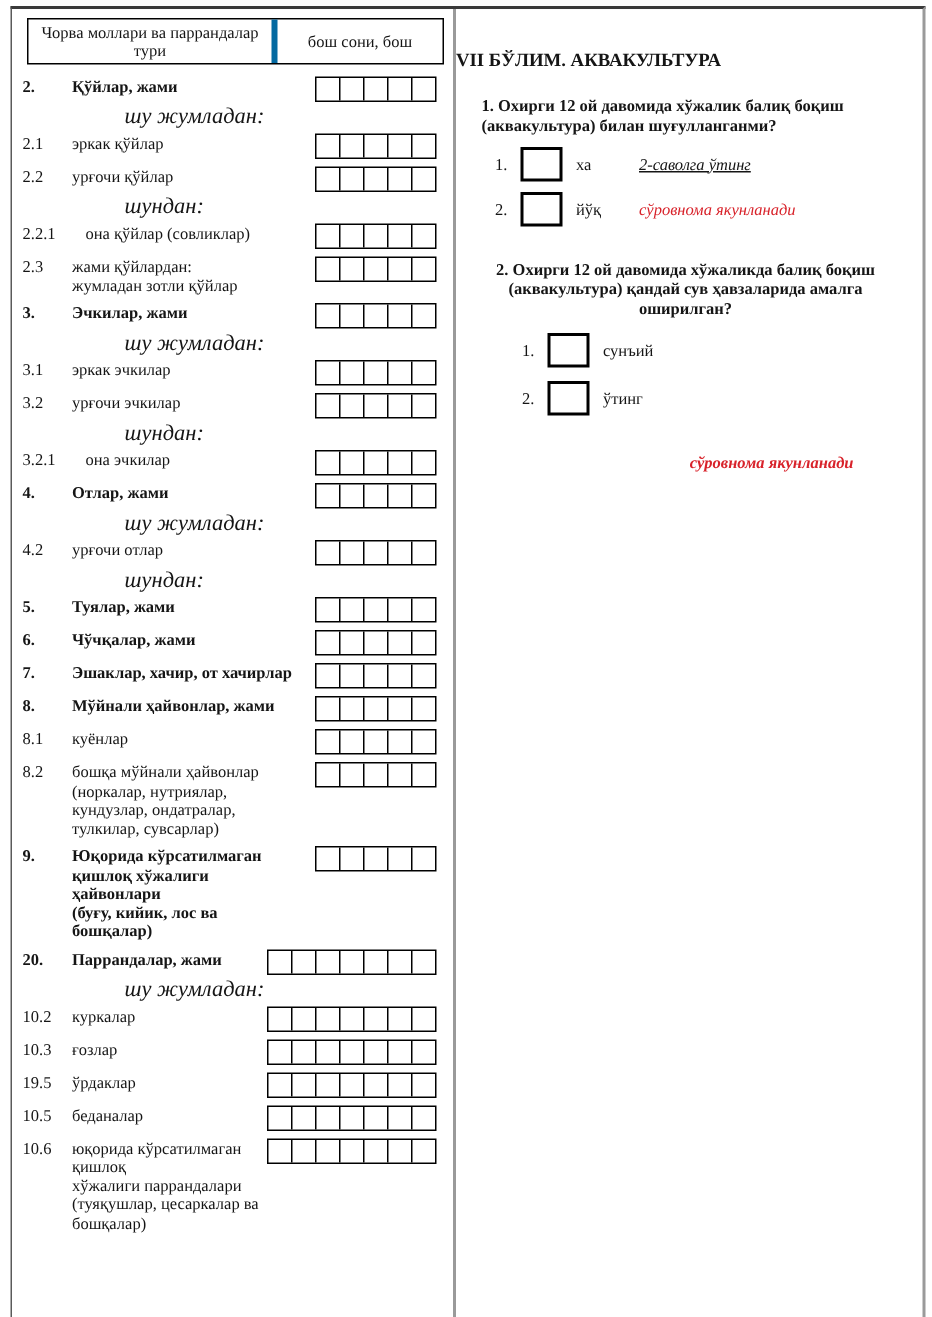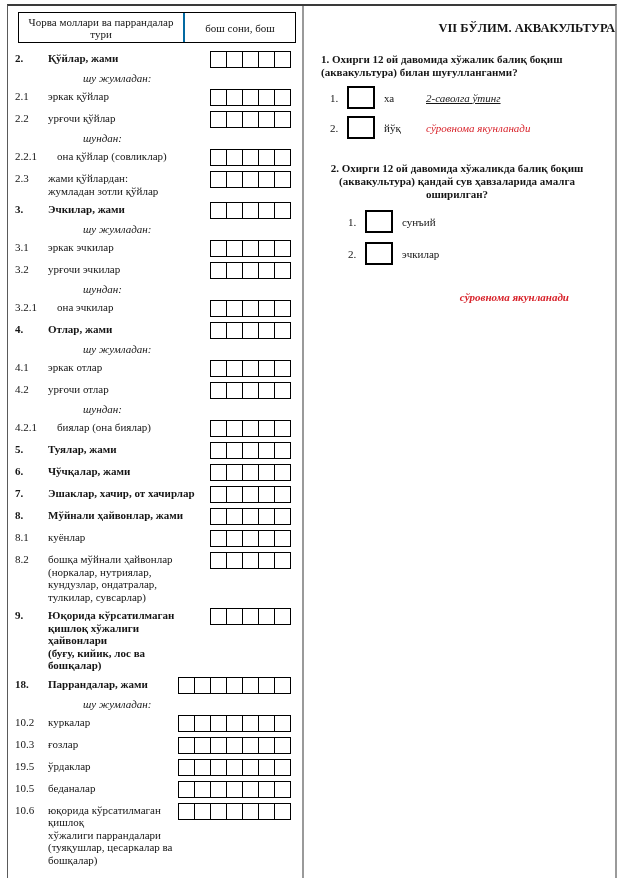--- a/index.html
+++ b/index.html
@@ -13,40 +13,40 @@
     border-top:2px solid #3a3a3a;border-left:1px solid #5a5a5a;border-right:2px solid #9a9a9a;
     background:#fff;
   }
   
   .left-panel{position:absolute;left:0;top:0;width:294px;height:100%;}
   .hdr-table{
     display:flex;margin:6px 6px 8px 10px;border:1px solid #000;height:29px;
   }
   .hdr-cell{display:flex;align-items:center;justify-content:center;
     font-size:11px;text-align:center;padding:0 4px;}
-  .hdr-c1{flex:1;border-right:2px solid #0369a1;}
+  .hdr-c1{flex:1;border-right:4px solid #0369a1;}
   .hdr-c2{width:102px;}
   .rows{padding:0 11px 0 7px;}
   .row{display:flex;align-items:flex-start;margin-bottom:5px;}
   .row.sp{margin-top:5px;}
   .row .num{flex:none;width:33px;font-size:11px;padding-top:1px;}
   .row .lbl{font-size:11px;line-height:12.5px;padding-right:3px;padding-top:1px;max-width:150px;}
   .row.bold .num,.row.bold .lbl{font-weight:bold;}
   .row .lbl .ital{}
   .row.ind2 .lbl{padding-left:9px;text-align:center;}
   .row .grid{margin-left:auto;flex:none;display:flex;border:1px solid #000;height:15px;background:#fff;}
   .cell{width:15px;height:15px;border-left:1px solid #000;}
   .cell:first-child{border-left:none;}
-  .note{font-style:italic;font-size:11px;margin:-1px 0 5px 40px;line-height:12px;padding-left:28px;}
+  .note{font-style:italic;font-size:15px;margin:-1px 0 5px 40px;line-height:12px;padding-left:28px;}
   
   .right-panel{
     position:absolute;left:294px;top:0;right:0;height:100%;
     border-left:2px solid #9a9a9a;
   }
-  .r-title{text-align:right;font-weight:bold;font-size:12.5px;margin-top:15px;}
+  .r-title{text-align:left;font-weight:bold;font-size:12.5px;margin-top:27px;}
   .question{font-weight:bold;font-size:11px;line-height:13px;margin:17px 22px 4px 17px;}
   .opts{margin-top:6px;}
   .opt{display:flex;align-items:center;margin:7px 0 0 26px;font-size:11px;}
   .opts-q2 .opt{margin-left:44px;margin-top:9px;}
   .opt .onum{flex:none;width:17px;}
   .opt .box{flex:none;width:24px;height:19px;border:2px solid #000;margin-right:9px;background:#fff;}
   .opt .olabel{flex:none;width:42px;}
   .onote{font-size:11px;font-style:italic;}
   .onote.link{text-decoration:underline;}
   .final-note{font-style:italic;font-weight:bold;font-size:11px;text-align:right;margin:26px 46px 0 0;}
@@ -193,59 +193,33 @@
           <div class="grid">
             <div class="cell"></div>
             <div class="cell"></div>
             <div class="cell"></div>
             <div class="cell"></div>
             <div class="cell"></div>
           </div>
         </div>
         <div class="note">шу жумладан:</div>
         <div class="row sp">
-          <span class="num">4.1</span>
-          <div class="lbl">
-            <div>эркак отлар</div>
-          </div>
-          <div class="grid">
-            <div class="cell"></div>
-            <div class="cell"></div>
-            <div class="cell"></div>
-            <div class="cell"></div>
-            <div class="cell"></div>
-          </div>
-        </div>
-        <div class="row sp">
           <span class="num">4.2</span>
           <div class="lbl">
             <div>урғочи отлар</div>
           </div>
           <div class="grid">
             <div class="cell"></div>
             <div class="cell"></div>
             <div class="cell"></div>
             <div class="cell"></div>
             <div class="cell"></div>
           </div>
         </div>
         <div class="note">шундан:</div>
-        <div class="row ind2">
-          <span class="num">4.2.1</span>
-          <div class="lbl">
-            <div>биялар (она биялар)</div>
-          </div>
-          <div class="grid">
-            <div class="cell"></div>
-            <div class="cell"></div>
-            <div class="cell"></div>
-            <div class="cell"></div>
-            <div class="cell"></div>
-          </div>
-        </div>
         <div class="row bold sp">
           <span class="num">5.</span>
           <div class="lbl">
             <div>Туялар, жами</div>
           </div>
           <div class="grid">
             <div class="cell"></div>
             <div class="cell"></div>
             <div class="cell"></div>
             <div class="cell"></div>
@@ -329,21 +303,21 @@
           </div>
           <div class="grid">
             <div class="cell"></div>
             <div class="cell"></div>
             <div class="cell"></div>
             <div class="cell"></div>
             <div class="cell"></div>
           </div>
         </div>
         <div class="row bold sp">
-          <span class="num">18.</span>
+          <span class="num">20.</span>
           <div class="lbl">
             <div>Паррандалар, жами</div>
           </div>
           <div class="grid">
             <div class="cell"></div>
             <div class="cell"></div>
             <div class="cell"></div>
             <div class="cell"></div>
             <div class="cell"></div>
             <div class="cell"></div>
@@ -455,19 +429,19 @@
     <div class="question" style="margin-top:23px;text-align:center;">2. Охирги 12 ой давомида хўжаликда балиқ боқиш (аквакультура) қандай сув ҳавзаларида амалга оширилган?</div>
     <div class="opts opts-q2">
         <div class="opt">
           <span class="onum">1.</span>
           <span class="box"></span>
           <span class="olabel">сунъий</span>
         </div>
         <div class="opt">
           <span class="onum">2.</span>
           <span class="box"></span>
-          <span class="olabel">эчкилар</span>
+          <span class="olabel">ўтинг</span>
         </div>
       </div>
 
     <div class="final-note" style="color: rgb(216, 34, 42);">сўровнома якунланади</div>
   </div>
 </div>
 
 </body></html>

